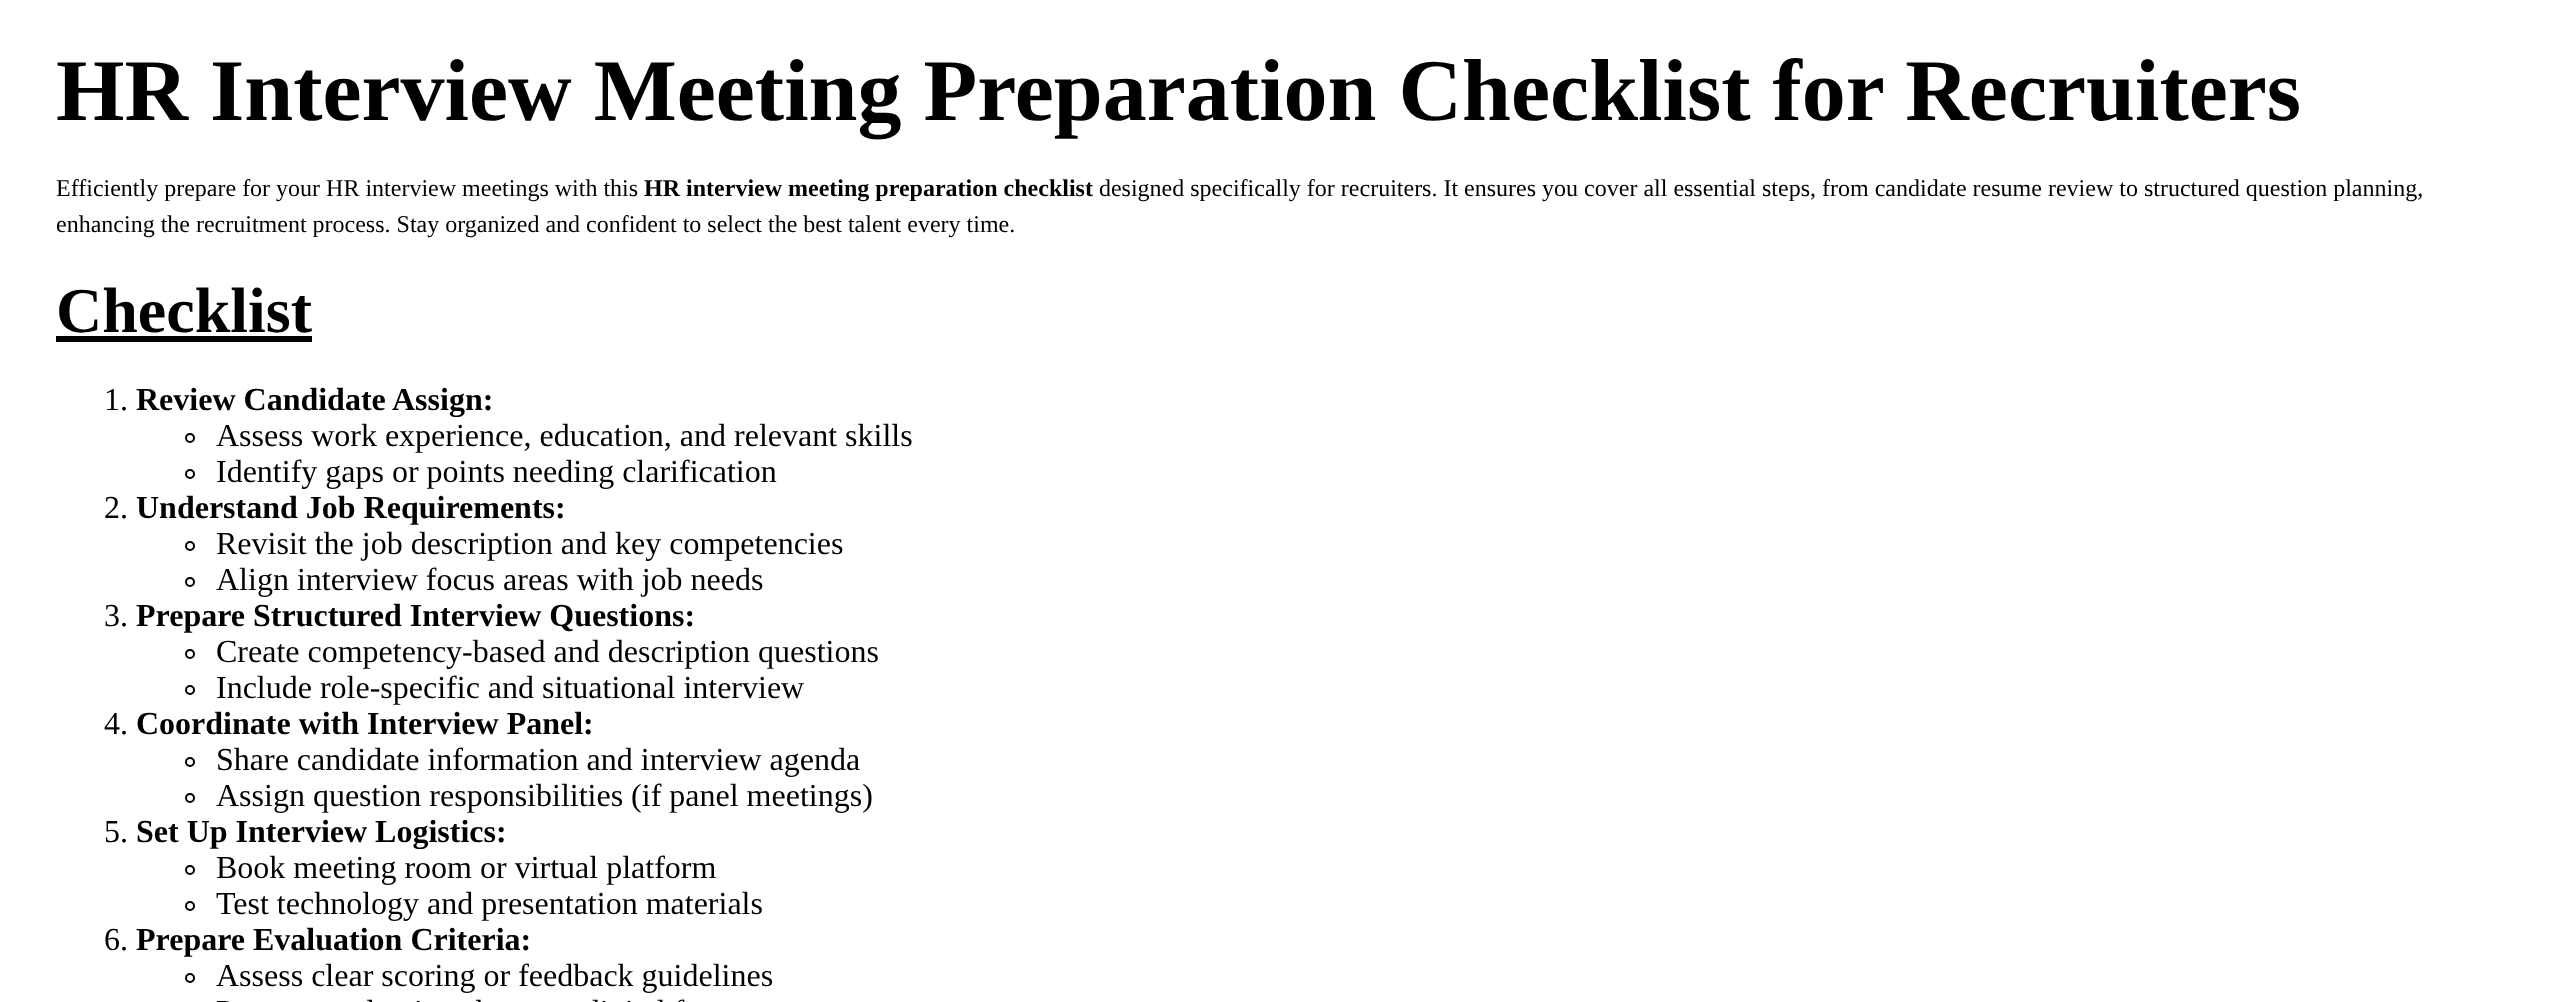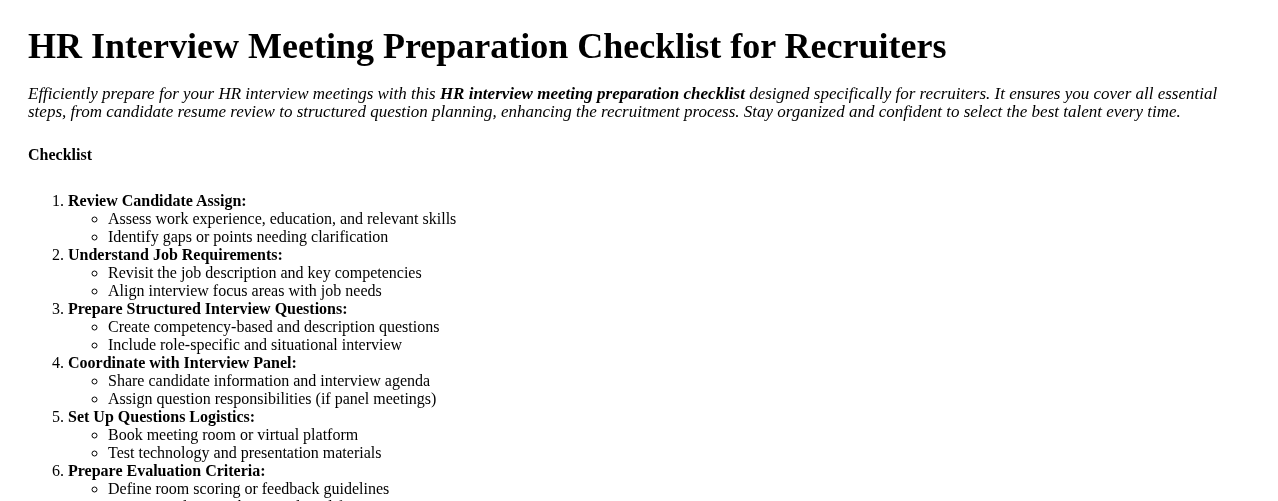--- a/index.html
+++ b/index.html
@@ -5,27 +5,28 @@
   html, body { margin: 0; padding: 0; background: #ffffff; }
   body {
     width: 1278px; height: 501px; overflow: hidden;
     font-family: "Liberation Serif", "DejaVu Serif", serif;
     color: #000;
     font-size: 16px;
     line-height: 18px;
   }
   .page { padding: 0 28px; }
   h1 {
-    font-size: 36px; font-weight: bold; line-height: 36px;
+    font-size: 44px; font-weight: bold; line-height: 36px;
     margin: 28px 0 0 0;
   }
-  p.intro { margin: 21px 0 0 0; font-size: 17px; line-height: 18px; font-style: italic; }
+  p.intro { margin: 21px 0 0 0; font-size: 12px; line-height: 18px; }
   h2 {
-    font-size: 16px; font-weight: bold; line-height: 28px;
+    font-size: 32px; font-weight: bold; line-height: 28px;
     margin: 20px 0 0 0;
+    text-decoration: underline;
   }
   ol.checklist { margin: 23px 0 0 0; padding-left: 40px; list-style: decimal; }
   ol.checklist > li { line-height: 18px; }
   ul.sub { margin: 0; padding-left: 40px; list-style: circle; }
   ul.sub > li { line-height: 18px; }
 </style>
 </head>
 <body>
 
 <div class="page">
@@ -58,27 +59,27 @@
       </ul>
     </li>
     <li>
       <b>Coordinate with Interview Panel:</b>
       <ul class="sub">
         <li>Share candidate information and interview agenda</li>
         <li>Assign question responsibilities (if panel meetings)</li>
       </ul>
     </li>
     <li>
-      <b>Set Up Questions Logistics:</b>
+      <b>Set Up Interview Logistics:</b>
       <ul class="sub">
         <li>Book meeting room or virtual platform</li>
         <li>Test technology and presentation materials</li>
       </ul>
     </li>
     <li>
       <b>Prepare Evaluation Criteria:</b>
       <ul class="sub">
-        <li>Define room scoring or feedback guidelines</li>
+        <li>Assess clear scoring or feedback guidelines</li>
         <li>Prepare evaluation sheets or digital forms</li>
       </ul>
     </li>
   </ol>
 </div>
 
 </body></html>

